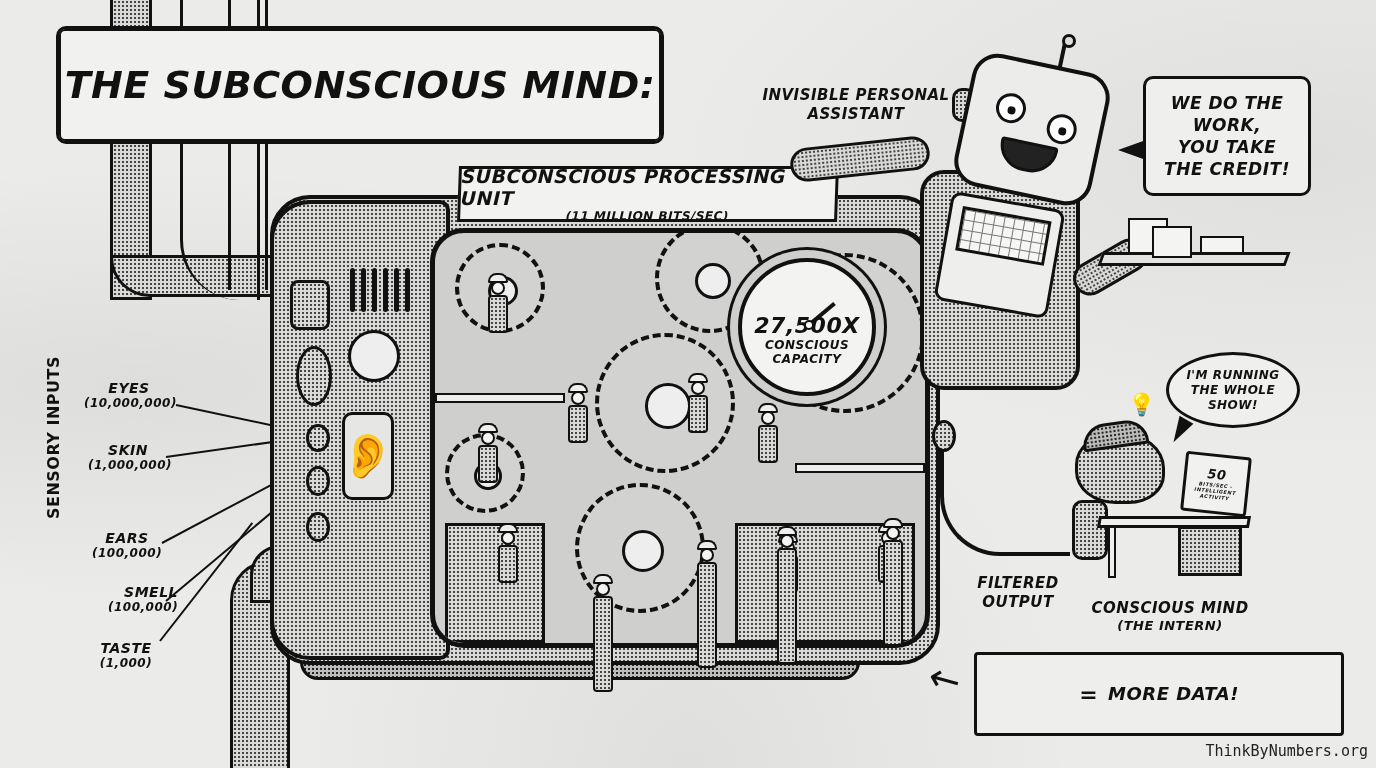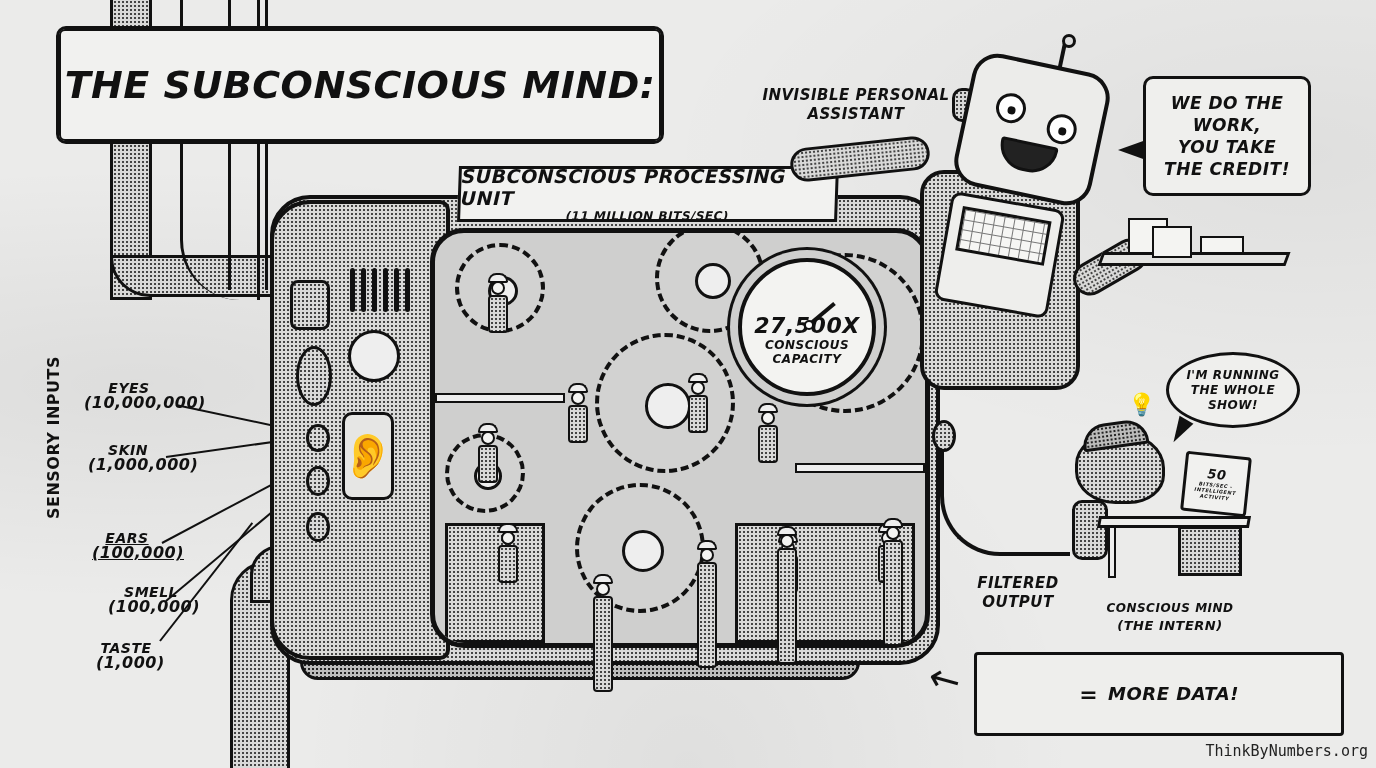--- a/index.html
+++ b/index.html
@@ -110,21 +110,21 @@
   .ear-panel { left: 342px; top: 412px; width: 52px; height: 88px; border: 3px solid #111; border-radius: 10px; background: #e6e6e4; display: flex; align-items: center; justify-content: center; font-size: 44px; }
 
   
   .sensory-title {
     left: 34px; top: 352px; width: 40px; height: 170px;
     display: flex; align-items: center; justify-content: center;
   }
   .sensory-title span { transform: rotate(-90deg); white-space: nowrap; font-size: 16px; font-style: normal; }
   .sense { text-align: center; }
   .sense .name { font-size: 14px; line-height: 16px; }
-  .sense .count { font-size: 16px; line-height: 14px; }
+  .sense .count { font-size: 12px; line-height: 14px; }
   .wire { height: 2px; background: #111; transform-origin: left center; }
 
   
   .robot-head {
     left: 962px; top: 62px; width: 140px; height: 135px;
     border: 4px solid #111; border-radius: 26px; background: #ececea;
     transform: rotate(12deg);
   }
   .robot-eye { position: absolute; width: 30px; height: 30px; border: 3px solid #111; border-radius: 50%; background: #fff; }
   .robot-eye::after { content: ""; position: absolute; left: 9px; top: 10px; width: 8px; height: 8px; border-radius: 50%; background: #111; }
@@ -195,21 +195,21 @@
   .monitor .big { font-size: 13px; line-height: 14px; }
   .monitor .small { font-size: 5px; line-height: 6px; }
   .chair { left: 1072px; top: 500px; width: 36px; height: 60px; border: 3px solid #111; border-radius: 10px; }
   .cable {
     left: 940px; top: 436px; width: 130px; height: 120px;
     border: 4px solid #111; border-top: none; border-right: none; border-radius: 0 0 0 60px;
   }
 
   .label-filtered { left: 970px; top: 574px; width: 96px; text-align: center; font-size: 15px; line-height: 19px; }
   .label-conscious { left: 1082px; top: 598px; width: 176px; text-align: center; }
-  .label-conscious .main { font-size: 12px; line-height: 20px; }
+  .label-conscious .main { font-size: 15px; line-height: 20px; }
   .label-conscious .sub { font-size: 13px; line-height: 16px; }
 
   
   .eq-box {
     left: 974px; top: 652px; width: 370px; height: 84px;
     border: 3px solid #111; border-radius: 4px; background: #eeeeec;
     display: flex; align-items: center; justify-content: center; gap: 10px;
   }
   .fraction { display: flex; flex-direction: column; align-items: center; }
   .fraction .num { font-size: 18px; line-height: 24px; padding: 0 4px; border-bottom: 3px solid #111; }
@@ -240,21 +240,21 @@
   <span>SENSORY INPUTS</span>
 </div>
 <div class="abs sense comic" style="left:84px; top:380px; width:90px;">
   <div class="name">EYES</div>
   <div class="count">(10,000,000)</div>
 </div>
 <div class="abs sense comic" style="left:88px; top:442px; width:80px;">
   <div class="name">SKIN</div>
   <div class="count">(1,000,000)</div>
 </div>
-<div class="abs sense comic" style="left:92px; top:530px; width:70px;text-decoration:underline;">
+<div class="abs sense comic" style="left:92px; top:530px; width:70px;">
   <div class="name">EARS</div>
   <div class="count">(100,000)</div>
 </div>
 <div class="abs sense comic" style="left:108px; top:584px; width:70px;text-align:right;">
   <div class="name">SMELL</div>
   <div class="count">(100,000)</div>
 </div>
 <div class="abs sense comic" style="left:96px; top:640px; width:60px;">
   <div class="name">TASTE</div>
   <div class="count">(1,000)</div>

